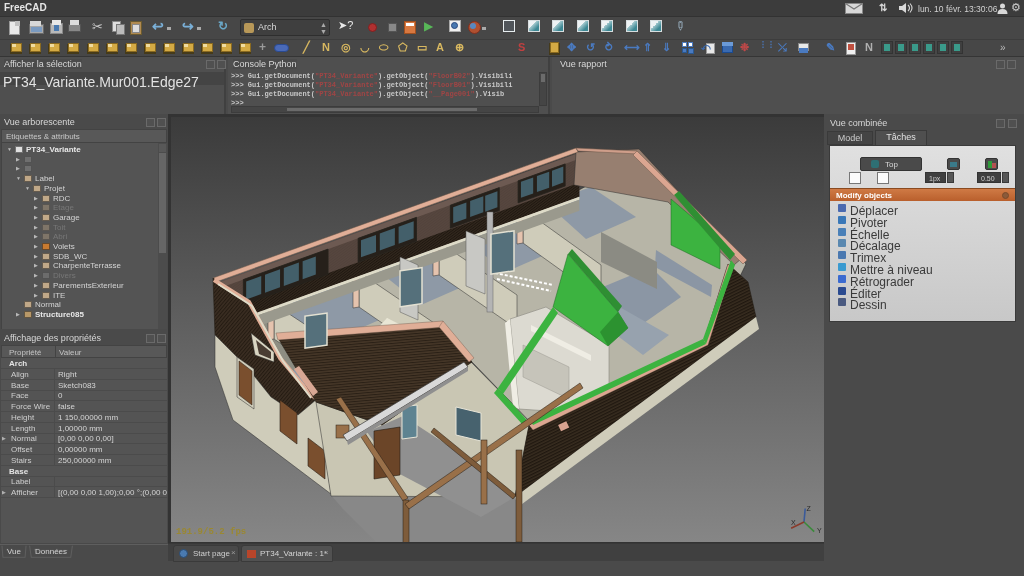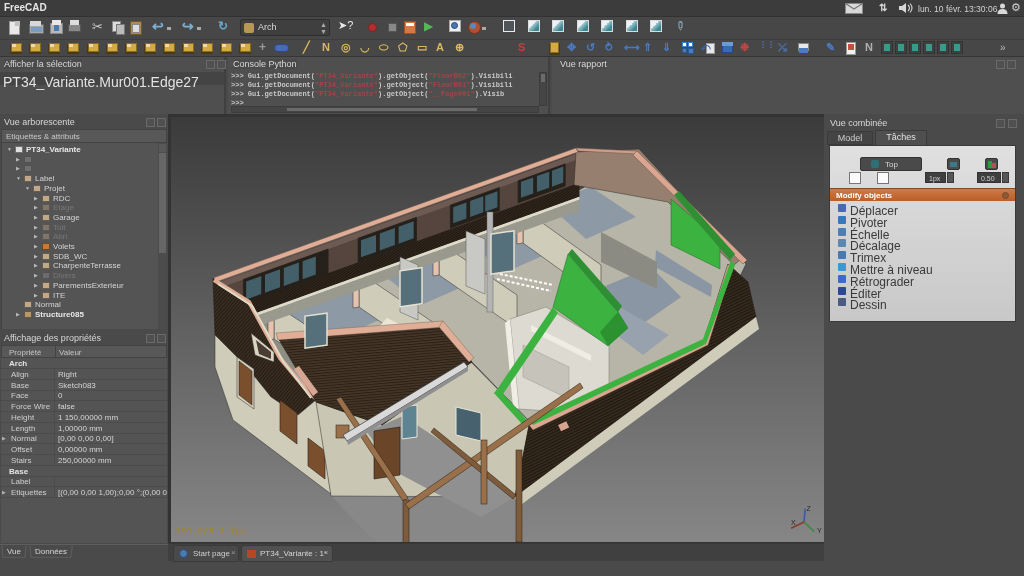--- a/index.html
+++ b/index.html
@@ -506,21 +506,21 @@
           <span style="position:absolute;left:8px;top:1px;font-weight:bold;color:#e4e4e4;">Base</span>
           <span style="position:absolute;left:57px;top:1px;color:#d4d4d4;"></span>
         </div>
         <div style="position:absolute;left:0;top:118.25px;width:166px;height:11px;border-bottom:1px solid #4b4b4b;white-space:nowrap;overflow:hidden;">
           <span style="position:absolute;left:10px;top:1px;color:#cfcfcf;">Label</span>
           <span style="position:absolute;left:57px;top:1px;color:#d4d4d4;margin-top:34px;">rehausseMobGarage</span>
           <span style="position:absolute;left:53px;top:0;width:1px;height:11px;background:#4b4b4b;"></span>
         </div>
         <div style="position:absolute;left:0;top:129px;width:166px;height:11px;border-bottom:1px solid #4b4b4b;white-space:nowrap;overflow:hidden;">
           <span style="position:absolute;left:1px;top:2px;font-size:5px;color:#b0b0b0;">▶</span>
-          <span style="position:absolute;left:10px;top:1px;color:#cfcfcf;">Etiquettes</span>
+          <span style="position:absolute;left:10px;top:1px;color:#cfcfcf;">Afficher</span>
           <span style="position:absolute;left:57px;top:1px;color:#d4d4d4;">[(0,00 0,00 1,00);0,00 °;(0,00 0...</span>
           <span style="position:absolute;left:53px;top:0;width:1px;height:11px;background:#4b4b4b;"></span>
         </div>
       </div>
   <div class="abs" style="left:1px;top:429px;width:166px;height:13px;background:#545454;border-top:1px solid #494949;"></div>
 
   <div class="abs" style="left:0;top:430px;width:168px;height:16px;background:#4a4a4a;border-top:1px solid #5e5e5e;">
     <span class="abs" style="left:2px;top:1px;font-size:8px;color:#d8d8d8;border-left:1px solid #5e5e5e;border-right:1px solid #5e5e5e;border-bottom:1px solid #5e5e5e;padding:1px 4px 1px 4px;transform:perspective(10px) rotateX(-4deg);background:#4a4a4a;">Vue</span>
     <span class="abs" style="left:30px;top:1px;font-size:8px;color:#d8d8d8;border-left:1px solid #5e5e5e;border-right:1px solid #5e5e5e;border-bottom:1px solid #5e5e5e;padding:1px 4px 1px 4px;transform:perspective(10px) rotateX(-4deg);background:#4a4a4a;">Données</span>
   </div>

